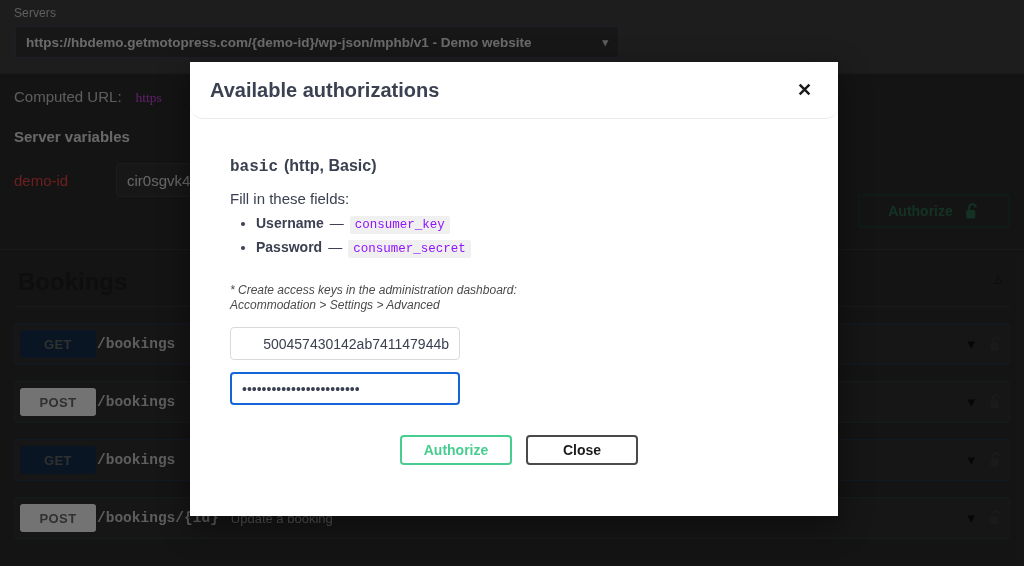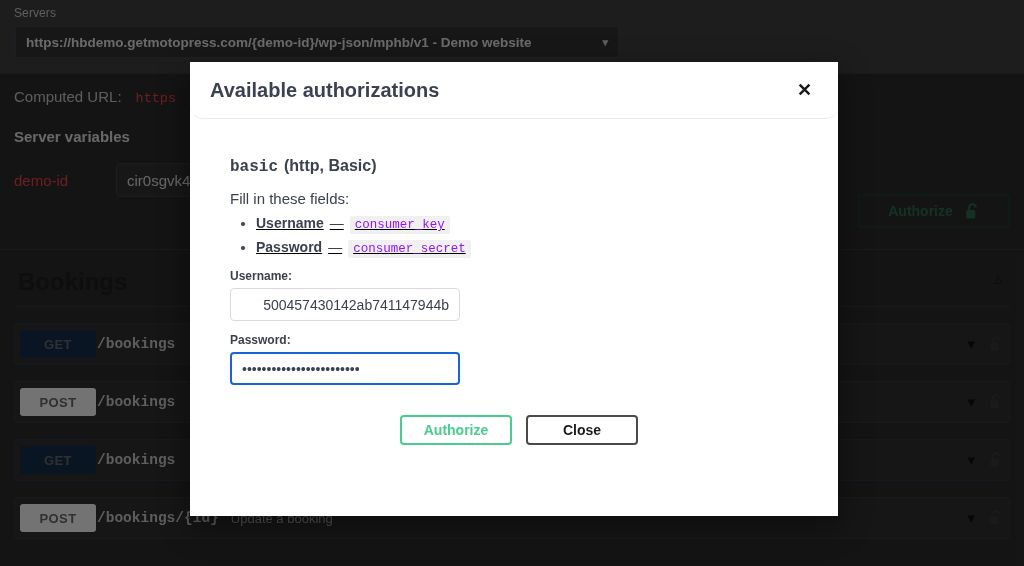--- a/index.html
+++ b/index.html
@@ -58,23 +58,23 @@
 
   .computed-row {
     display: flex;
     align-items: baseline;
     gap: 14px;
     padding: 14px 14px 0 14px;
     font-size: 15px;
     color: #cfcfcf;
   }
   .computed-row .url {
-    font-family: Liberation Mono, monospace;
+    font-family: Liberation Serif, serif;
     font-size: 13.5px;
-    color: #ef4444;
+    color: #d946ef;
   }
 
   .server-vars-title {
     font-size: 15px;
     font-weight: bold;
     color: #e6e6e6;
     padding: 22px 14px 0 14px;
   }
 
   .var-row {
@@ -265,23 +265,22 @@
     margin-left: 6px;
   }
 
   .fill-hint {
     font-size: 15px;
     color: #3b4151;
     margin: 0 0 6px 0;
   }
 
   .field-list {
-    margin: 0 0 10px 0;
+    margin: 0 0 24px 0;
     padding-left: 26px;
-    text-decoration: underline;
   }
   .field-list li {
     font-size: 14px;
     color: #3b4151;
     line-height: 20px;
     margin-bottom: 2px;
   }
   .field-list li .fname { font-weight: bold; }
   .field-list li .dash { margin: 0 6px; color: #3b4151; }
   .field-list li code {
@@ -475,28 +474,30 @@
 
     <ul class="field-list">
       <li>
         <span class="fname">Username</span><span class="dash">—</span><code>consumer_key</code>
       </li>
       <li>
         <span class="fname">Password</span><span class="dash">—</span><code>consumer_secret</code>
       </li>
     </ul>
 
+    <p class="note">
+      <span>* Create access keys in the administration dashboard:</span><br>
+      <span>Accommodation &gt; Settings &gt; Advanced</span>
+    </p>
 
     <div class="field-group">
-      <div class="form-label">Username:</div>
       <input class="text-input" type="text" dir="rtl" value="500457430142ab741147944b" style="">
     </div>
 
     <div class="field-group">
-      <div class="form-label">Password:</div>
       <input class="text-input focused" type="text" value="••••••••••••••••••••••••" style="">
     </div>
 
     <div class="modal-actions">
       <button class="btn btn-authorize">Authorize</button>
       <button class="btn btn-close">Close</button>
     </div>
 
   </div>
 </div>

